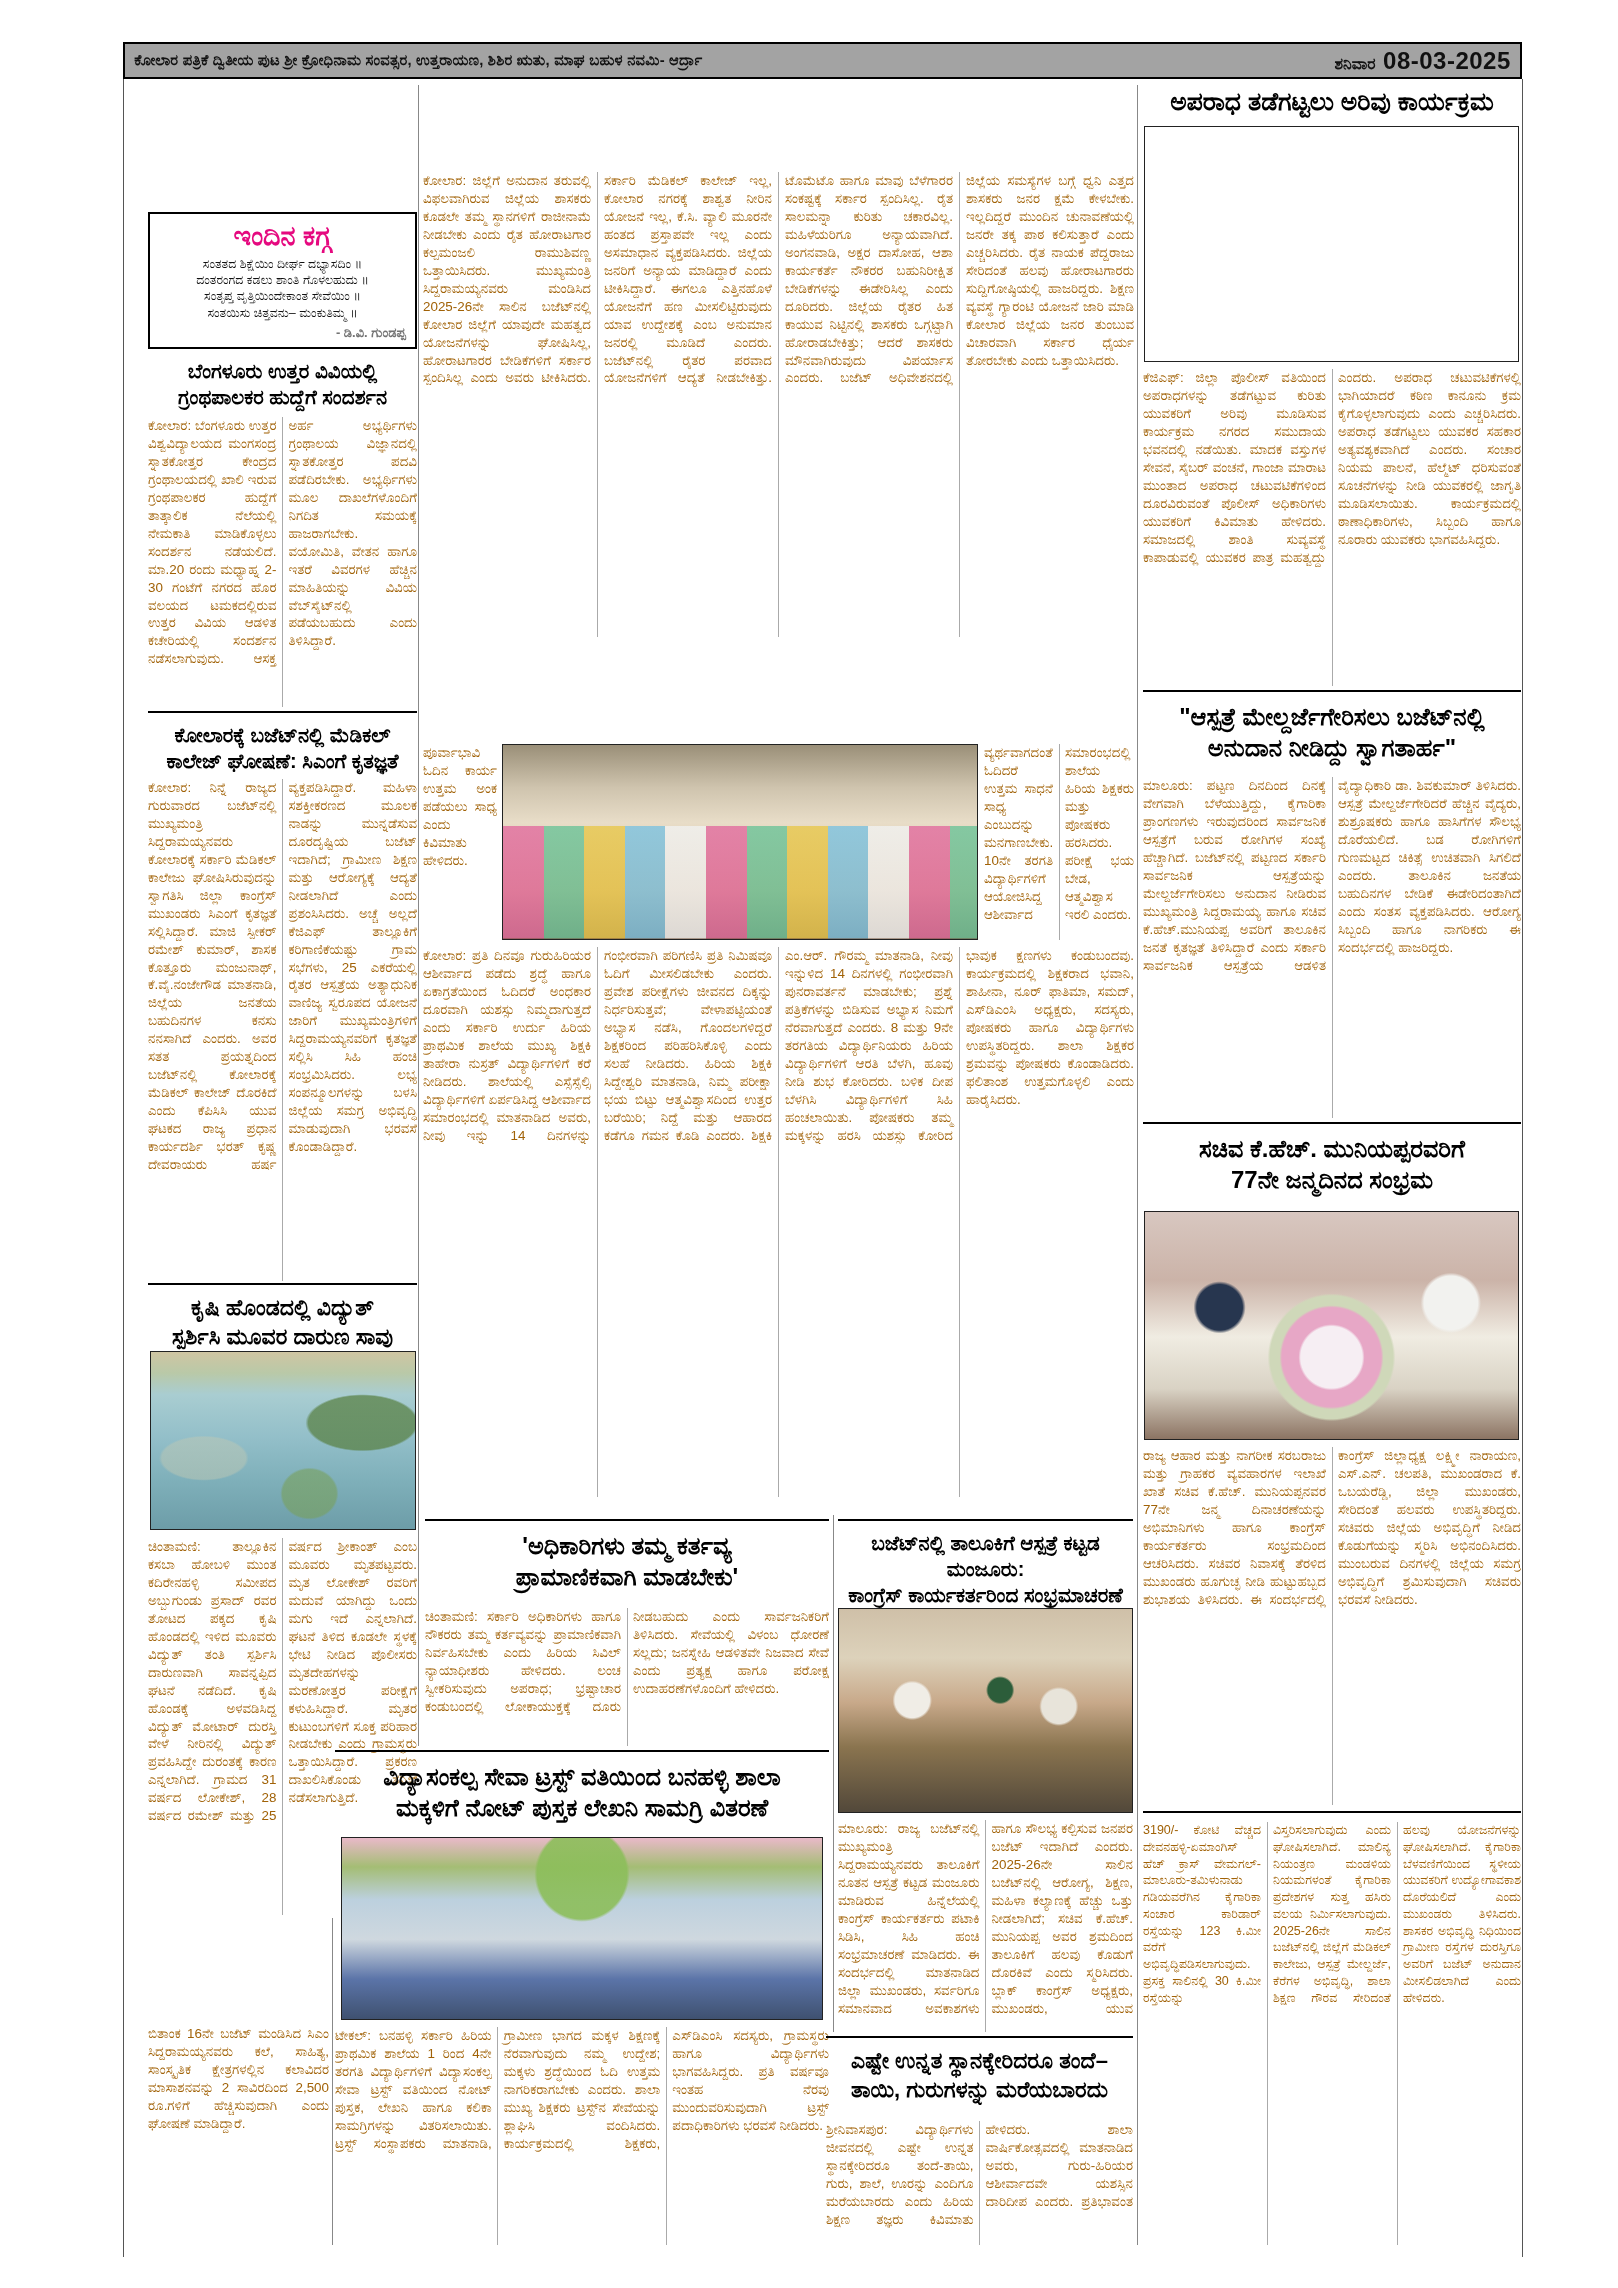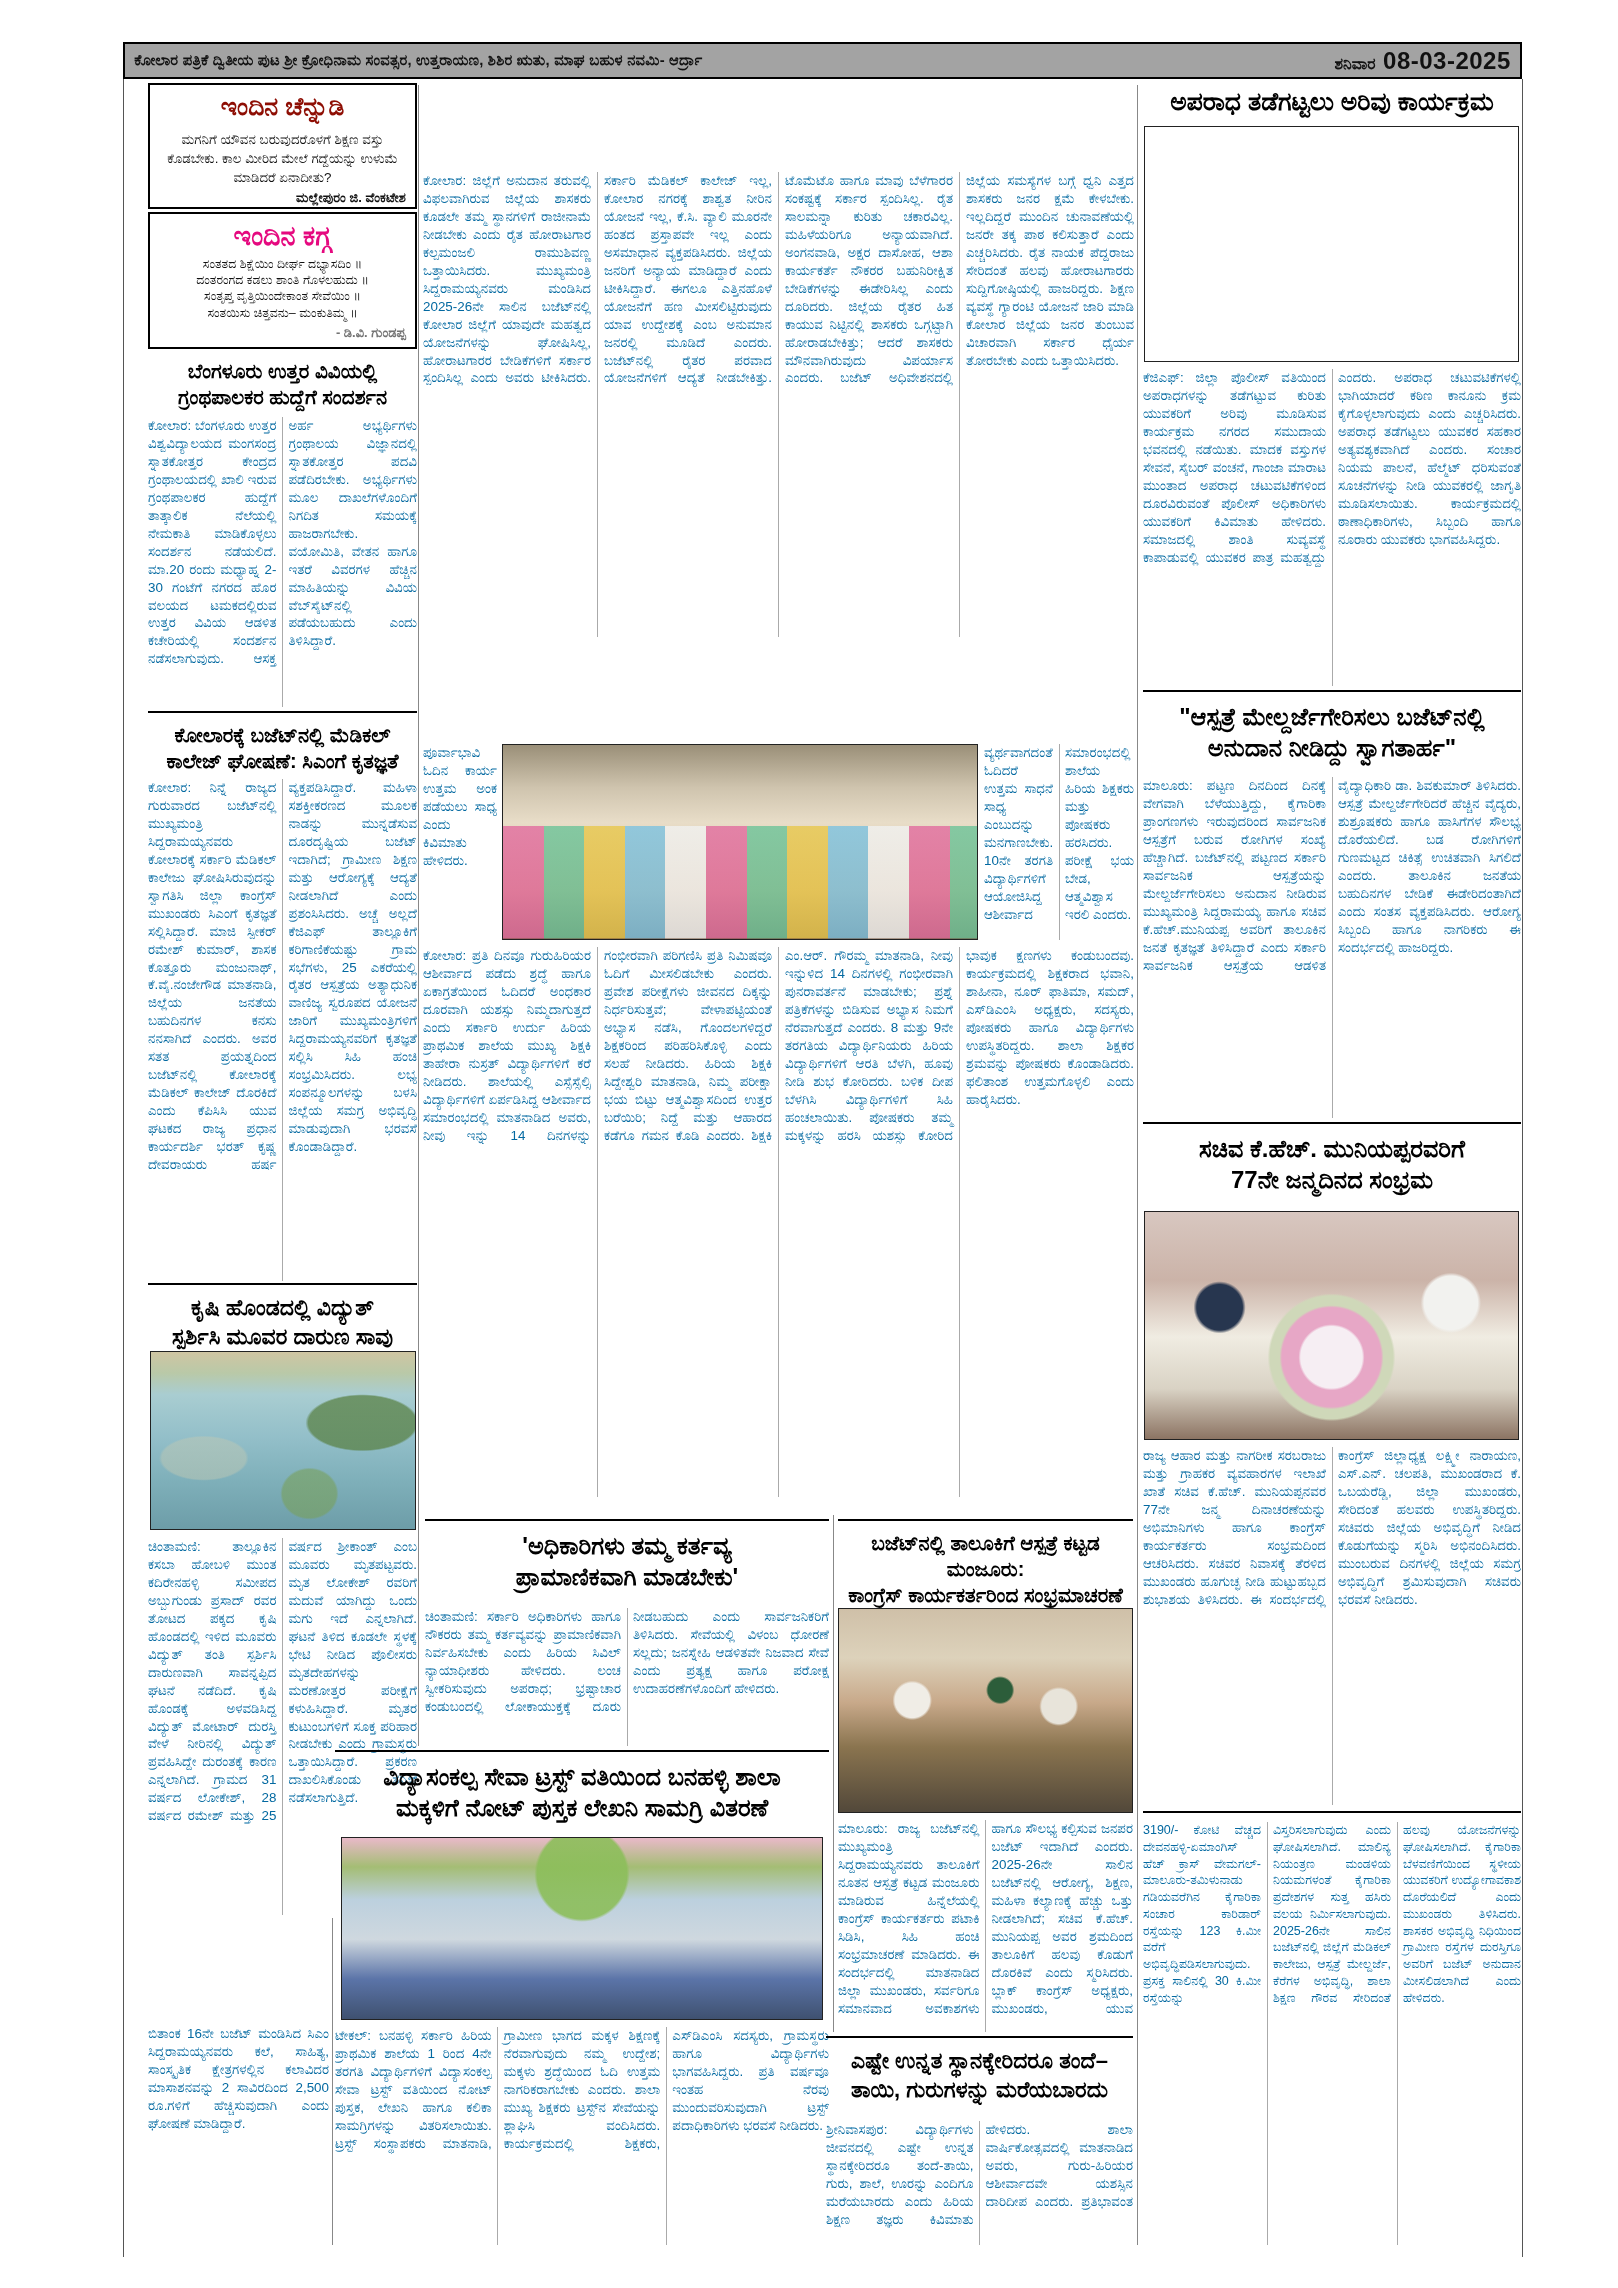--- a/index.html
+++ b/index.html
@@ -17,21 +17,21 @@
   .nbox .btitle{text-align:center;font-weight:900;font-size:25px;margin:1.8px 0 7.4px;}
   .t-maroon{color:#8e0e04;}
   .t-pink{color:#e5097f;}
   .nbox .btext{font-size:13.4px;line-height:1.42;text-align:center;}
   .nbox .bauthor{font-size:13px;font-weight:bold;text-align:right;margin-top:3.7px;}
   .t-blue{color:#737373;}
   
   .headline{font-weight:900;color:#000;text-align:center;white-space:pre-line;line-height:1.3;}
   .rule-top{border-top:2.3px solid #000;padding-top:9.2px;}
   
-  .body-text{font-size:13.4px;line-height:1.34;text-align:justify;color:#0369a1;overflow:hidden;}
+  .body-text{font-size:13.4px;line-height:1.34;text-align:justify;color:#a16207;overflow:hidden;}
   .cols2{column-count:2;column-gap:12px;column-rule:0.9px solid #aaa;}
   .cols3{column-count:3;column-gap:12px;column-rule:0.9px solid #aaa;}
   .cols4{column-count:4;column-gap:13px;column-rule:0.9px solid #aaa;}
   
   .vrule{position:absolute;width:1.4px;background:#555;}
   
   .photo{border:0.9px solid #222;}
   .photo-conference{background:
     radial-gradient(circle at 11% 24%, #2d2420 0 20px, transparent 21px),
     radial-gradient(circle at 30% 70%, #1f1a18 0 31px, transparent 32px),
@@ -75,25 +75,20 @@
   <div class="vrule" style="left:833px;top:1515px;height:517px;background:#888;"></div>
   <div class="vrule" style="left:332px;top:1918px;height:327px;background:#888;"></div>
 
   <div class="abs masthead" style="left:123px;top:42px;width:1399px;height:37px;">
     <span class="line">ಕೋಲಾರ ಪತ್ರಿಕೆ ದ್ವಿತೀಯ ಪುಟ   ಶ್ರೀ ಕ್ರೋಧಿನಾಮ ಸಂವತ್ಸರ, ಉತ್ತರಾಯಣ, ಶಿಶಿರ ಋತು, ಮಾಘ ಬಹುಳ ನವಮಿ- ಆರ್ದ್ರಾ</span>
     <span>
       <span class="day">ಶನಿವಾರ</span><span class="date">08-03-2025</span>
     </span>
   </div>
 
-  <div class="abs nbox" style="left:148px;top:83px;width:269px;height:126px;">
-    <div class="btitle t-maroon">ಇಂದಿನ ಚೆನ್ನುಡಿ</div>
-    <div class="btext">ಮಗನಿಗೆ ಯೌವನ ಬರುವುದರೊಳಗೆ ಶಿಕ್ಷಣ ವಸ್ತು ಕೊಡಬೇಕು. ಕಾಲ ಮೀರಿದ ಮೇಲೆ ಗದ್ದೆಯನ್ನು ಉಳುಮೆ ಮಾಡಿದರೆ ಏನಾದೀತು?</div>
-    <div class="bauthor">ಮಲ್ಲೇಪುರಂ ಜಿ. ವೆಂಕಟೇಶ</div>
-  </div>
 
   <div class="abs nbox" style="left:148px;top:212px;width:269px;height:137px;">
     <div class="btitle t-pink" style="font-size:27px;margin-bottom:3.7px;">ಇಂದಿನ ಕಗ್ಗ</div>
     <div class="btext" style="font-size:12.5px;line-height:1.3;">
       <div>ಸಂತತದ ಶಿಕ್ಷೆಯಿಂ ದೀರ್ಘ ದಭ್ಯಾಸದಿಂ ॥</div>
       <div>ದಂತರಂಗದ ಕಡಲು ಶಾಂತಿ ಗೊಳಲಹುದು ॥</div>
       <div>ಸಂತೃಪ್ತ ವೃತ್ತಿಯಿಂದೇಕಾಂತ ಸೇವೆಯಿಂ ॥</div>
       <div>ಸಂತಯಿಸು ಚಿತ್ತವನು– ಮಂಕುತಿಮ್ಮ ॥</div>
     </div>
     <div class="bauthor t-blue">- ಡಿ.ವಿ. ಗುಂಡಪ್ಪ</div>

